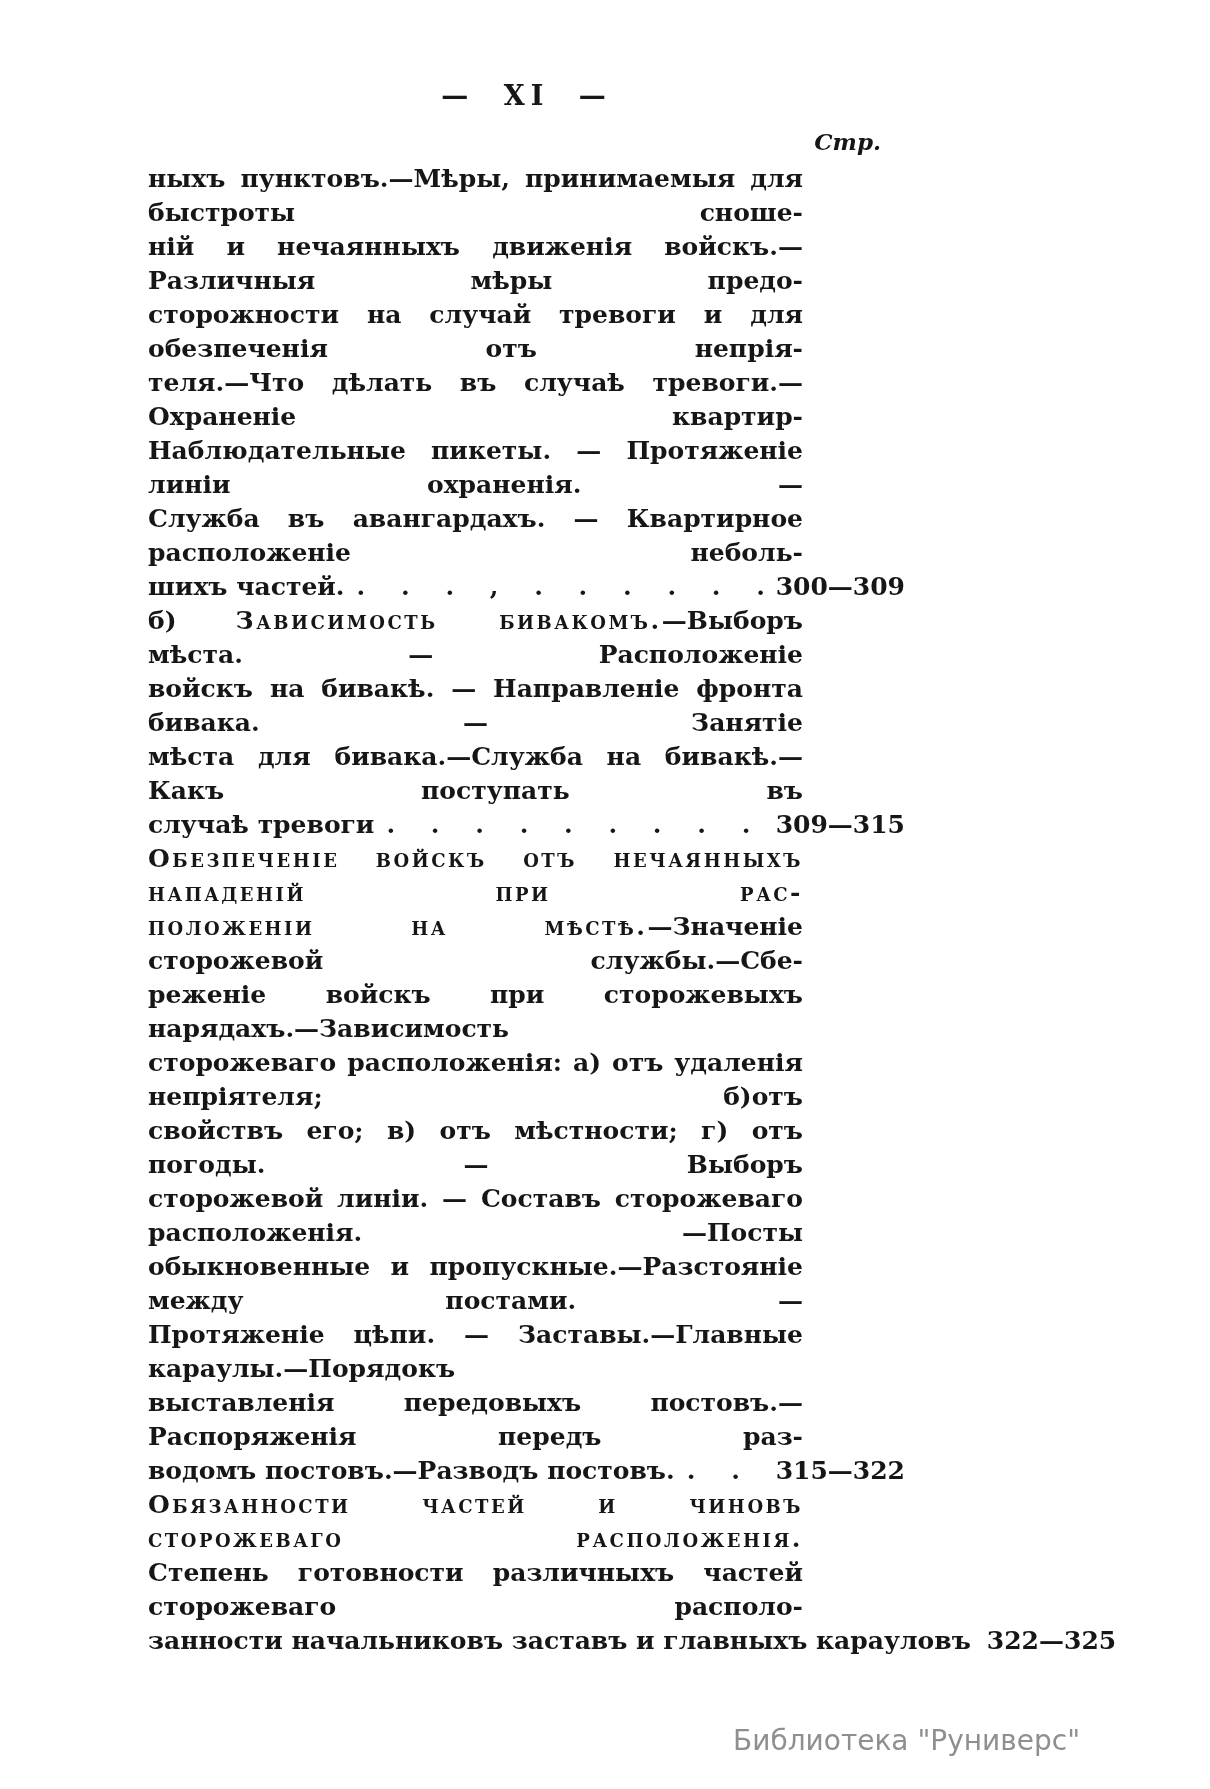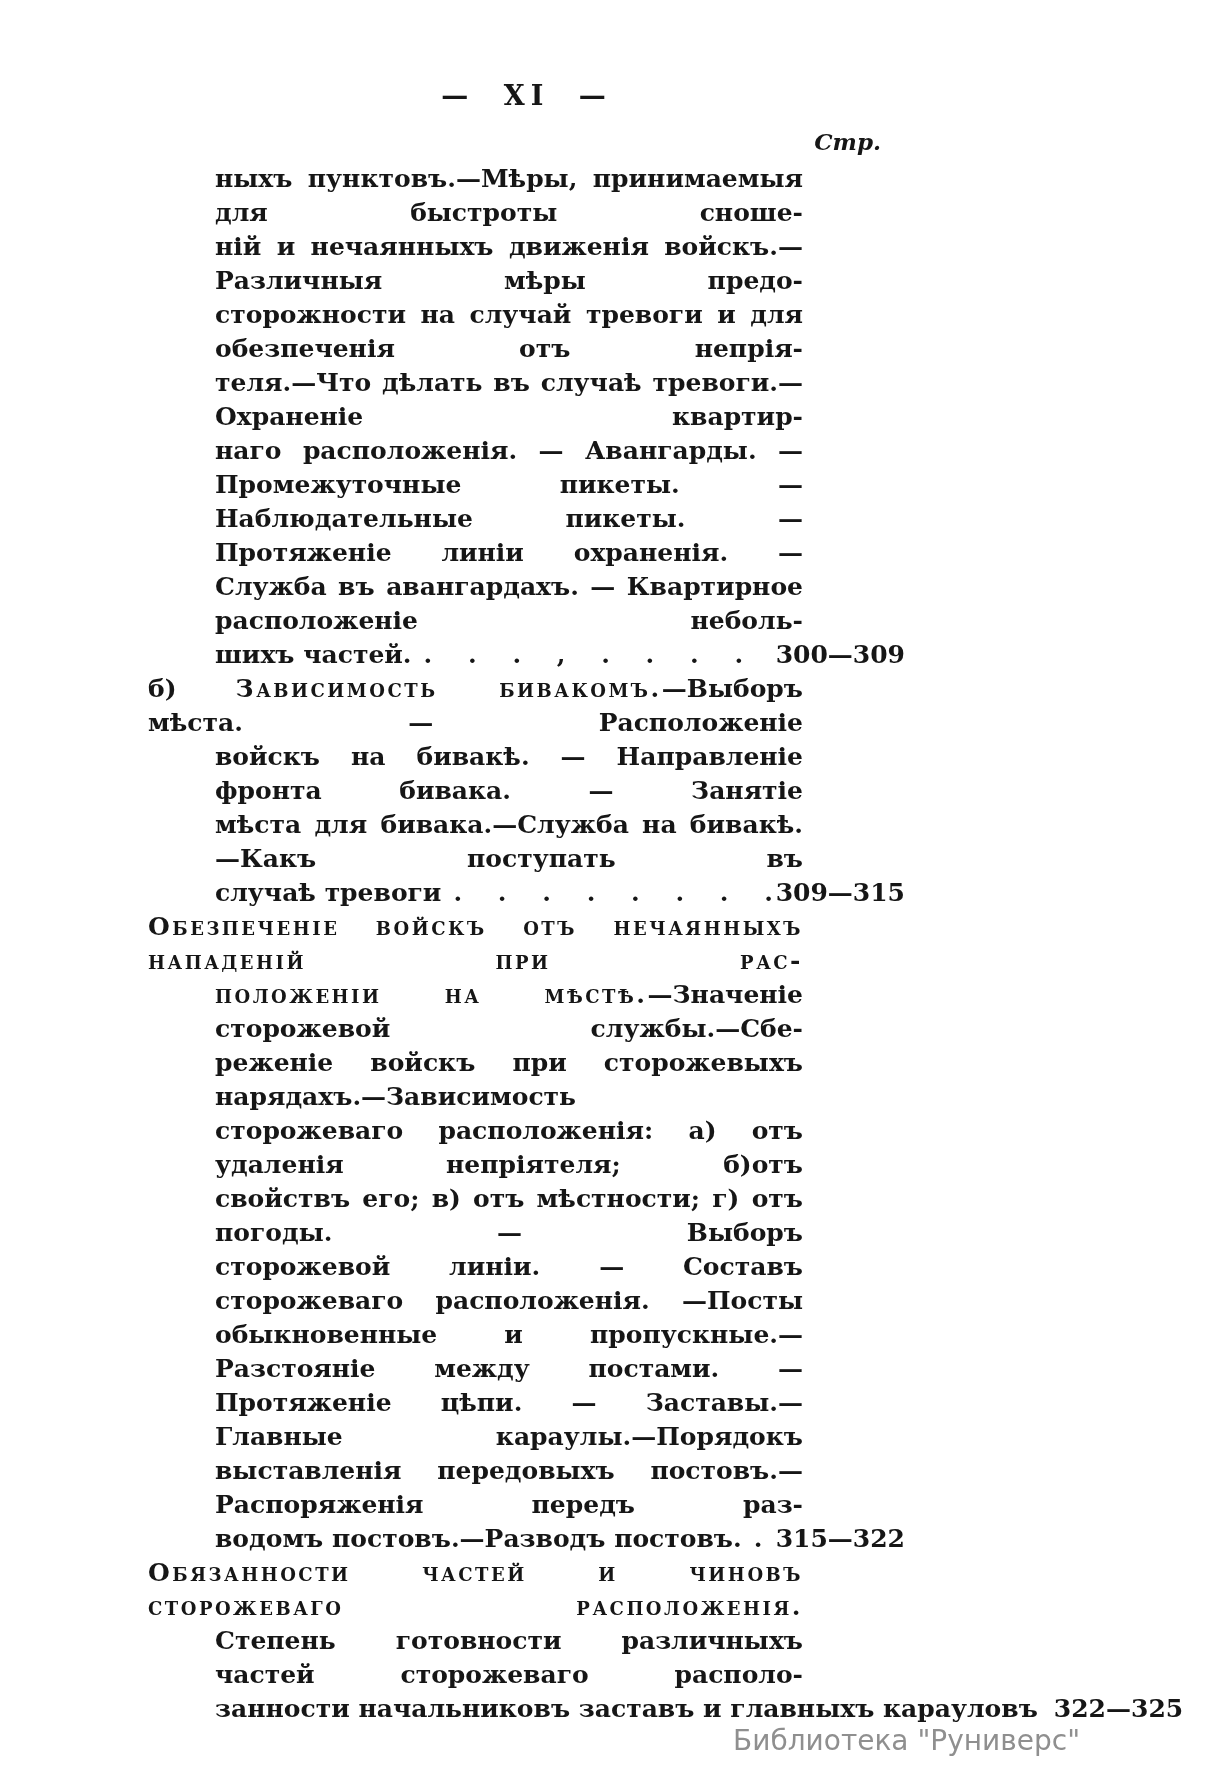--- a/index.html
+++ b/index.html
@@ -20,21 +20,21 @@
     text-align:right; font-size:23px; font-weight:700;font-style:italic;
   }
 
   .toc { position:absolute; top:162px; left:148px; width:757px; }
   .entry { margin:0; }
   .line {
     font-size:25px; line-height:34px; font-weight:700;
     padding-right:102px;
     text-align:justify; text-align-last:justify;
   }
-  .line.ind { margin-left:67px; }
+  .line.ind { }
   .line.tail {
     display:flex; align-items:baseline;
     padding-right:0; text-align:left; text-align-last:auto;
   }
   .tail .txt { flex:0 0 auto; white-space:nowrap; }
   .tail .dots {
     flex:1 1 auto; overflow:hidden; white-space:nowrap;
     word-spacing:27px; margin:0 4px 0 12px;
   }
   .tail .pages { flex:0 0 auto; min-width:96px; text-align:center; white-space:nowrap; }
@@ -52,21 +52,20 @@
 
 <div class="sheet">
   <div class="folio">— XI —</div>
   <div class="str-label">Стр.</div>
   <div class="toc" id="toc">
       <div class="entry">
         <div class="line ind"><span class="norm">ныхъ пунктовъ.—Мѣры, принимаемыя для быстроты сноше-</span></div>
         <div class="line ind"><span class="norm">ній и нечаянныхъ движенія войскъ.—Различныя мѣры предо-</span></div>
         <div class="line ind"><span class="norm">сторожности на случай тревоги и для обезпеченія отъ непрія-</span></div>
         <div class="line ind"><span class="norm">теля.—Что дѣлать въ случаѣ тревоги.—Охраненіе квартир-</span></div>
-        <div class="line ind"><span class="norm">наго расположенія. — Авангарды. — Промежуточные пикеты. —</span></div>
         <div class="line ind"><span class="norm">Наблюдательные пикеты. — Протяженіе линіи охраненія. —</span></div>
         <div class="line ind"><span class="norm">Служба въ авангардахъ. — Квартирное расположеніе неболь-</span></div>
         <div class="line tail ind">
           <span class="txt"><span class="norm">шихъ частей.</span></span>
           <span class="dots">. . . , . . . . . . . . .</span>
           <span class="pages">300—309</span>
         </div>
       </div>
       <div class="entry">
         <div class="line"><span class="norm">б) </span><span class="caps">Зависимость бивакомъ.</span><span class="norm">—Выборъ мѣста. — Расположеніе</span></div>

